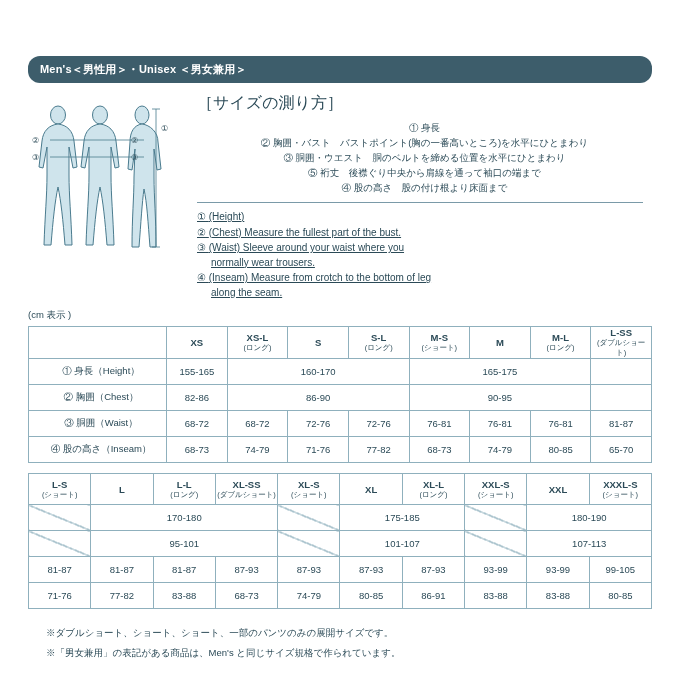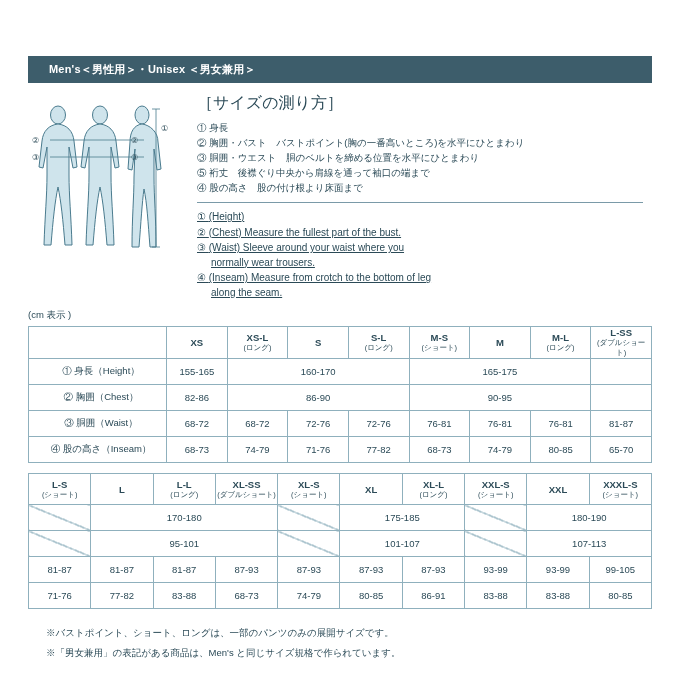--- a/index.html
+++ b/index.html
@@ -22,22 +22,23 @@
     padding: 56px 28px 30px 28px;
   }
 
   
   .title-bar {
     background: #3d5d6b;
     color: #ffffff;
     font-size: 11px;
     font-weight: bold;
     letter-spacing: 0.2px;
-    padding: 6px 21px;
+    padding: 6px 12px;
     box-sizing: border-box;
+    border-radius: 12px;
   }
 
   
   .intro {
     display: flex;
     align-items: flex-start;
     padding: 8px 0 4px 0;
   }
   .figures {
     width: 165px;
@@ -56,21 +57,21 @@
     font-size: 16px;
     font-weight: normal;
     color: #2b4a57;
     margin-bottom: 6px;
   }
   .jp-list {
     font-size: 9.5px;
     line-height: 15px;
     color: #2b4a57;
   }
-  .jp-list div { white-space: nowrap; }
+  .jp-list div { white-space: nowrap; text-align: center; }
   .rule {
     border-top: 1px solid #7a9aa8;
     margin: 7px 0 7px 0;
     width: 98%;
   }
   .en-list {
     font-size: 10px;
     line-height: 14.5px;
     color: #2b4a57;
     text-decoration: underline;
@@ -393,18 +394,18 @@
         <td>80-85</td>
         <td>86-91</td>
         <td>83-88</td>
         <td>83-88</td>
         <td>80-85</td>
       </tr>
     </tbody>
   </table>
 
   <div class="notes">
-    <div>※バストポイント、ショート、ロングは、一部のパンツのみの展開サイズです。</div>
+    <div>※ダブルショート、ショート、ショート、一部のパンツのみの展開サイズです。</div>
     <div>※「男女兼用」の表記がある商品は、Men's と同じサイズ規格で作られています。</div>
 
   </div>
 
 </div>
 
 </body></html>

